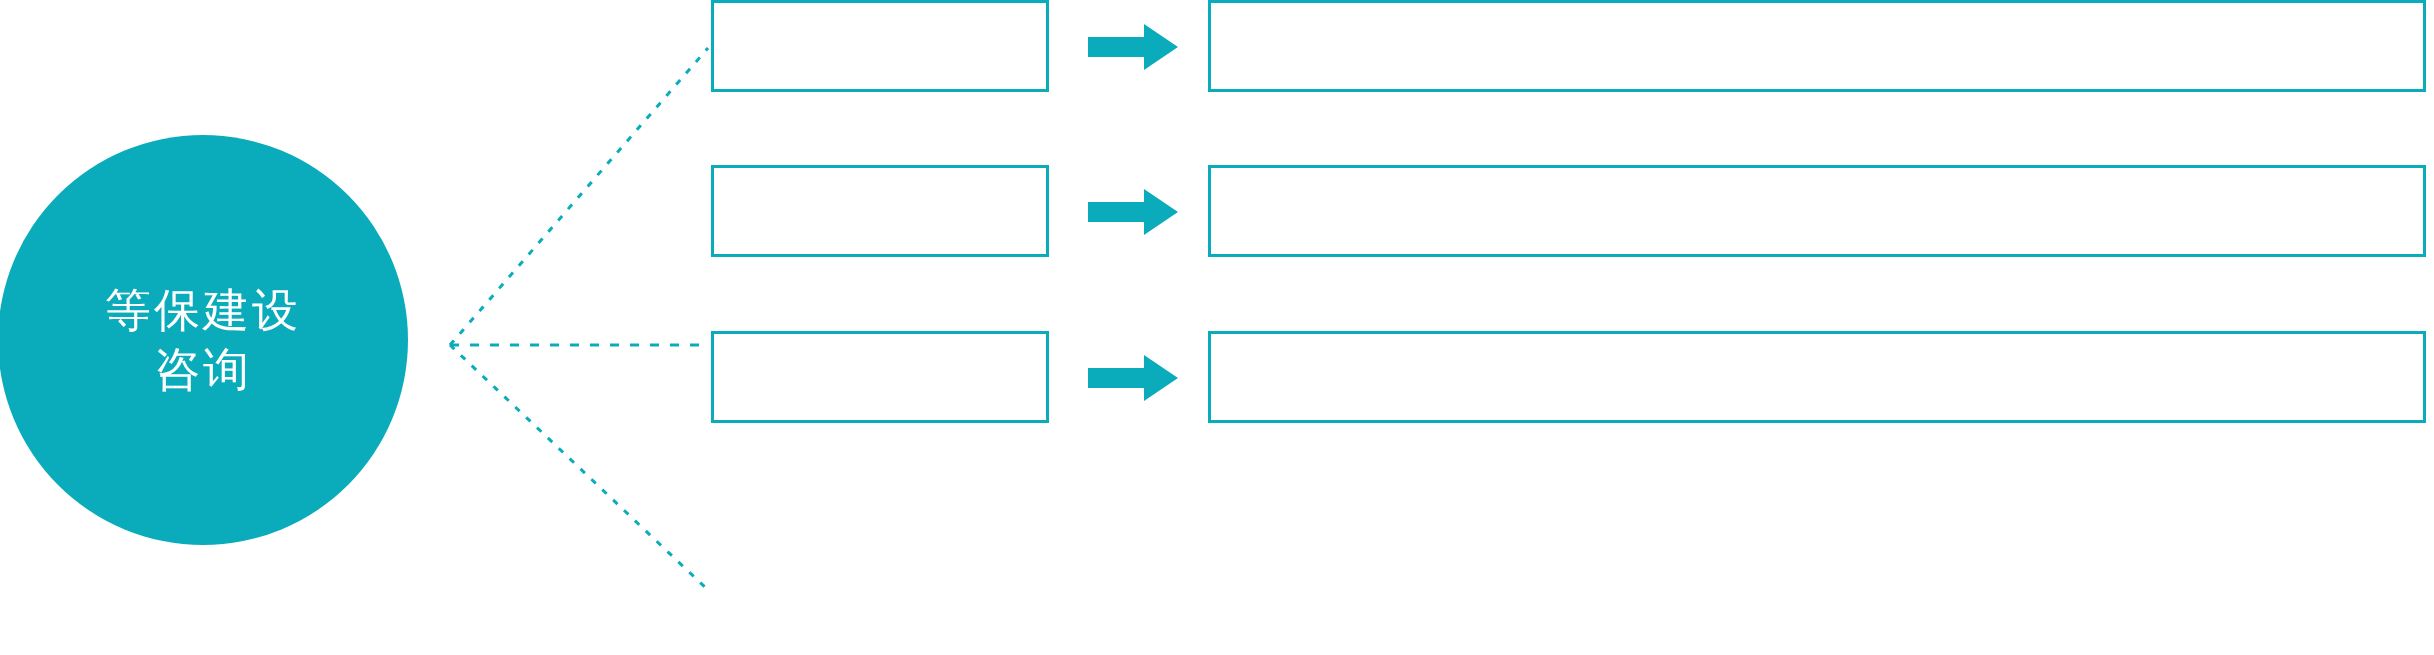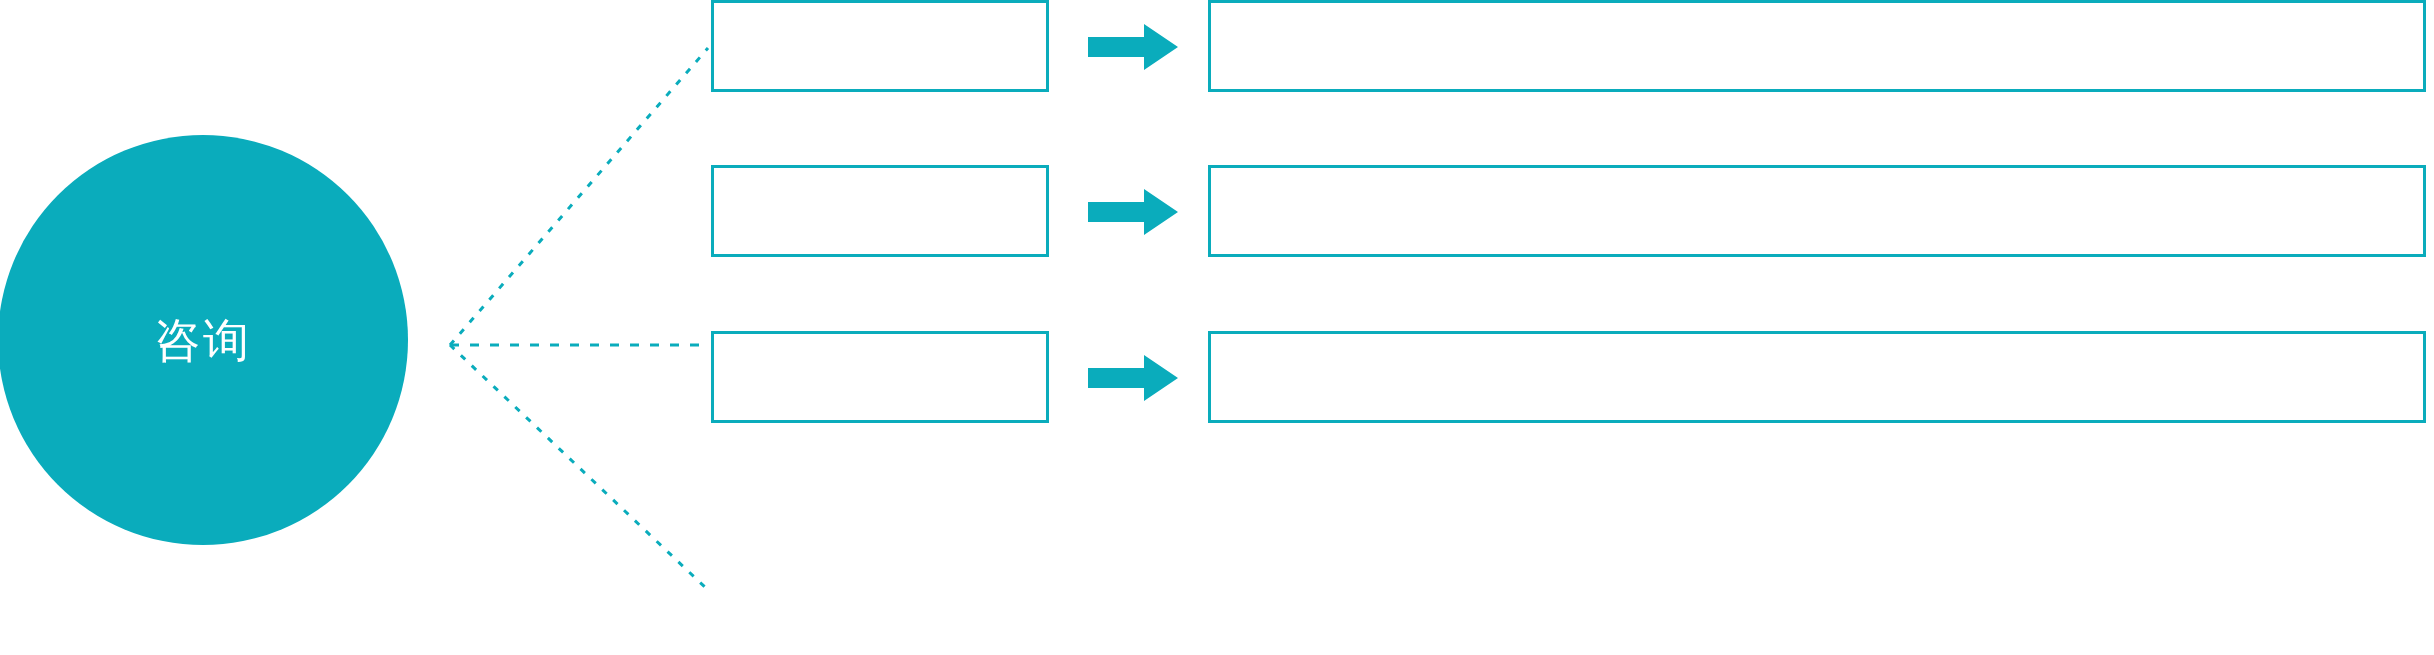--- a/index.html
+++ b/index.html
@@ -98,20 +98,21 @@
     width: 90px;
     height: 46px;
   }
 </style>
 </head>
 <body>
 
 <div id="canvas">
 
   <div id="hub-circle">
+    <div class="hub-line">等保建设</div>
     <div class="hub-line">咨询</div>
   </div>
 
   <svg id="connectors" viewBox="0 0 2434 655" xmlns="http://www.w3.org/2000/svg">
     <line x1="450" y1="345" x2="708" y2="48" stroke="#0aacbc" stroke-width="3" stroke-dasharray="6 9" stroke-linecap="butt"></line>
     <line x1="450" y1="345" x2="708" y2="345" stroke="#0aacbc" stroke-width="3" stroke-dasharray="9 11" stroke-linecap="butt"></line>
     <line x1="450" y1="345" x2="708" y2="590" stroke="#0aacbc" stroke-width="3" stroke-dasharray="6 9" stroke-linecap="butt"></line>
   </svg>
 
   <div class="row" style="top:0px;">

